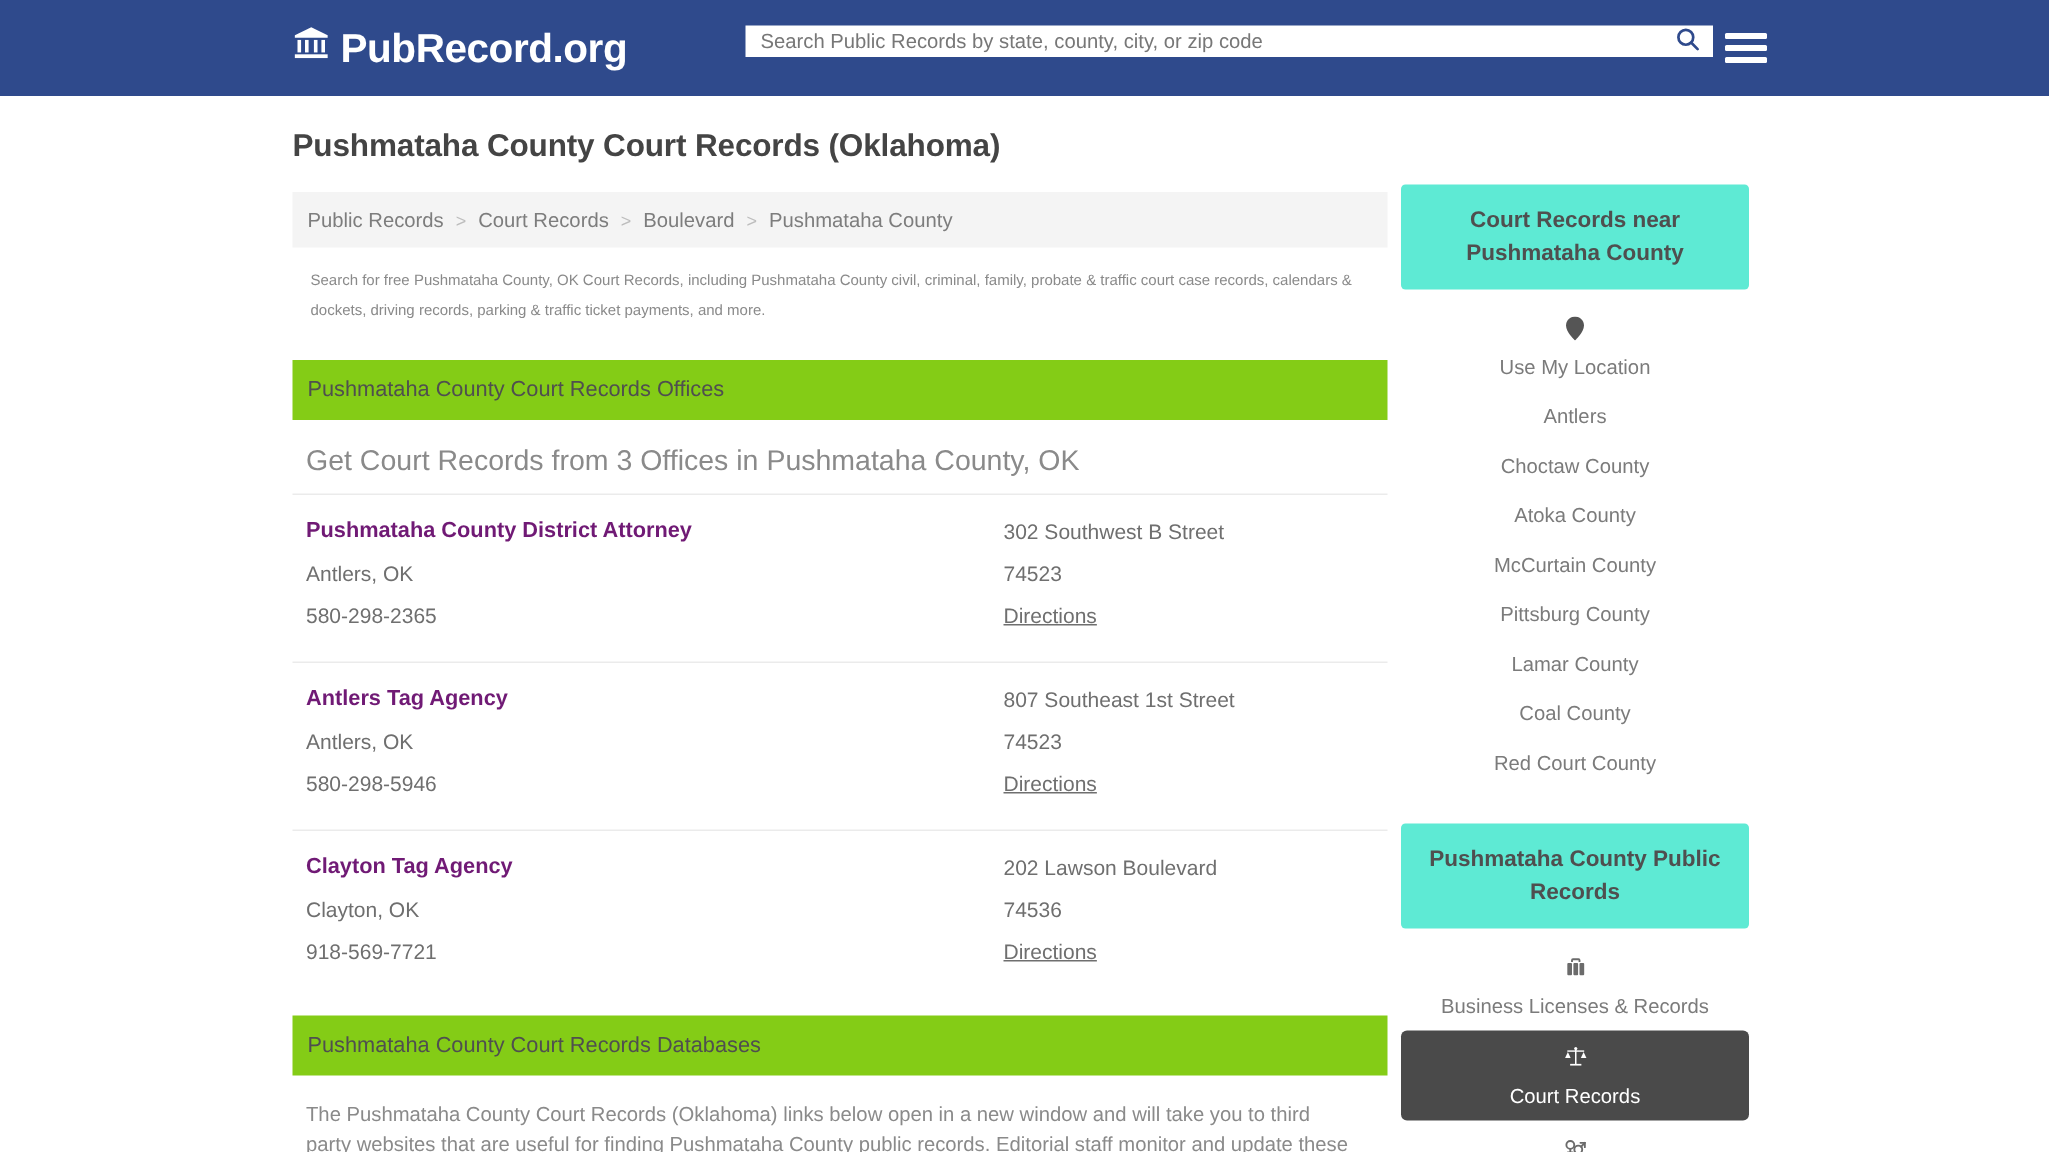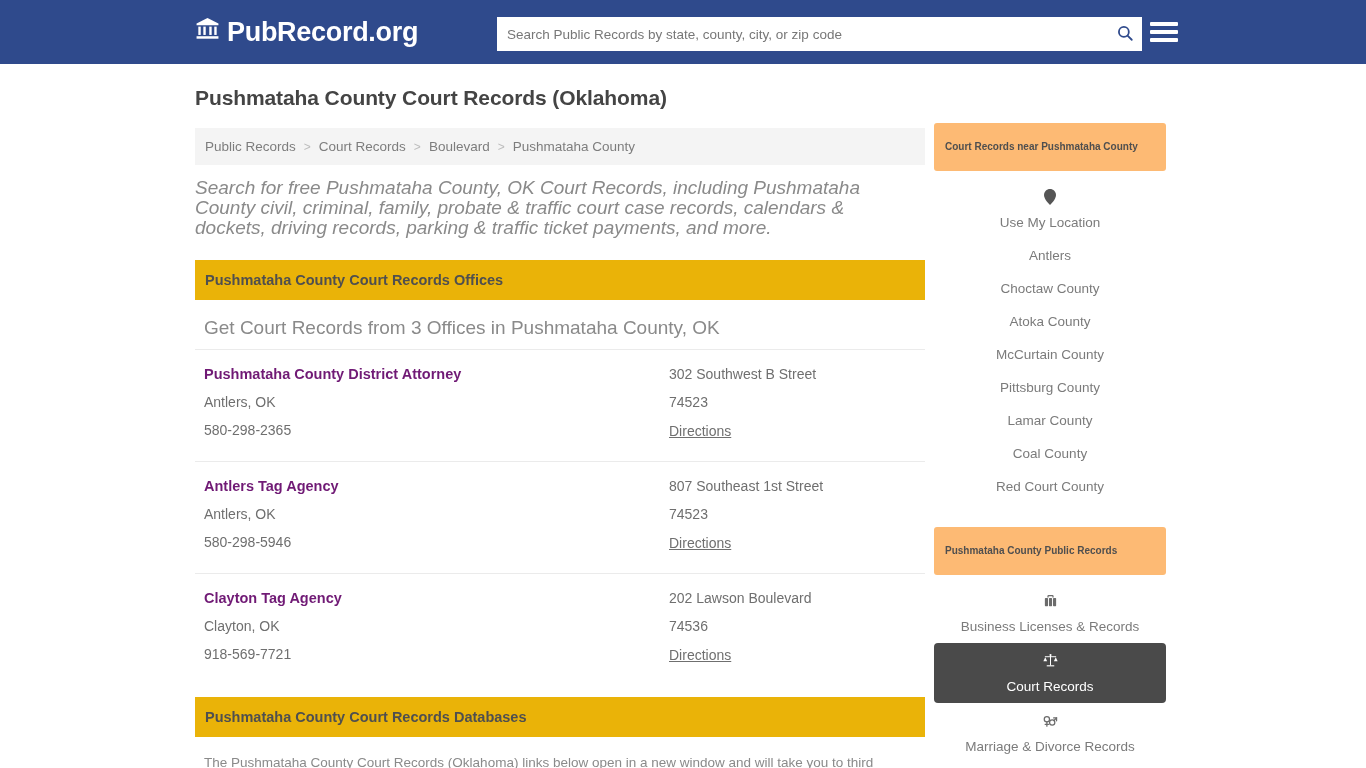--- a/index.html
+++ b/index.html
@@ -31,21 +31,21 @@
     letter-spacing: -0.3px;
     text-decoration: none;
     white-space: nowrap;
   }
   .brand-icon { display: block; }
   .search-wrap {
     position: absolute;
     left: 497px;
     top: 17px;
     width: 645px;
-    height: 34px;
+    height: 21px;
     background: #ffffff;
     display: flex;
     align-items: center;
   }
   .search-input {
     flex: 1;
     border: none;
     outline: none;
     height: 28px;
     padding: 0 10px;
@@ -115,33 +115,32 @@
     color: #7d7d7d;
     text-decoration: none;
     cursor: pointer;
   }
   .breadcrumb .sep {
     color: #bdbdbd;
     padding: 0 8px;
     font-size: 12px;
   }
   .intro {
-    margin: 13px 0 0 0;
-    font-size: 19px;
+    margin: 13px 0 0 12px;
+    font-size: 10px;
     line-height: 20px;
     color: #8a8a8a;
     max-width: 700px;
-    font-style: italic;
   }
   .section-head {
-    background: #eab308;
+    background: #84cc16;
     padding: 12px 10px;
     margin-top: 22px;
     font-size: 14.5px;
-    font-weight: bold;
+    font-weight: normal;
     color: #4f4f4f;
   }
   .section-sub {
     margin: 17px 0 0 9px;
     font-size: 19px;
     color: #8a8a8a;
   }
 
   .office {
     display: flex;
@@ -175,27 +174,28 @@
     margin: 16px 0 0 9px;
     font-size: 13.5px;
     line-height: 20px;
     color: #8a8a8a;
     max-width: 700px;
   }
 
   
   .panel { margin-bottom: 24px; }
   .panel-head {
-    background: #fdba74;
+    background: #5eead4;
     padding: 13px 11px;
-    font-size: 10px;
+    font-size: 15px;
     font-weight: bold;
     color: #4f4f4f;
     line-height: 22px;
     border-radius: 3px;
+    text-align: center;
   }
   .panel-list { margin-top: 8px; }
   .side-item {
     display: flex;
     align-items: center;
     gap: 10px;
     padding: 9px 11px;
     font-size: 13.5px;
     color: #7b7b7b;
     cursor: pointer;

